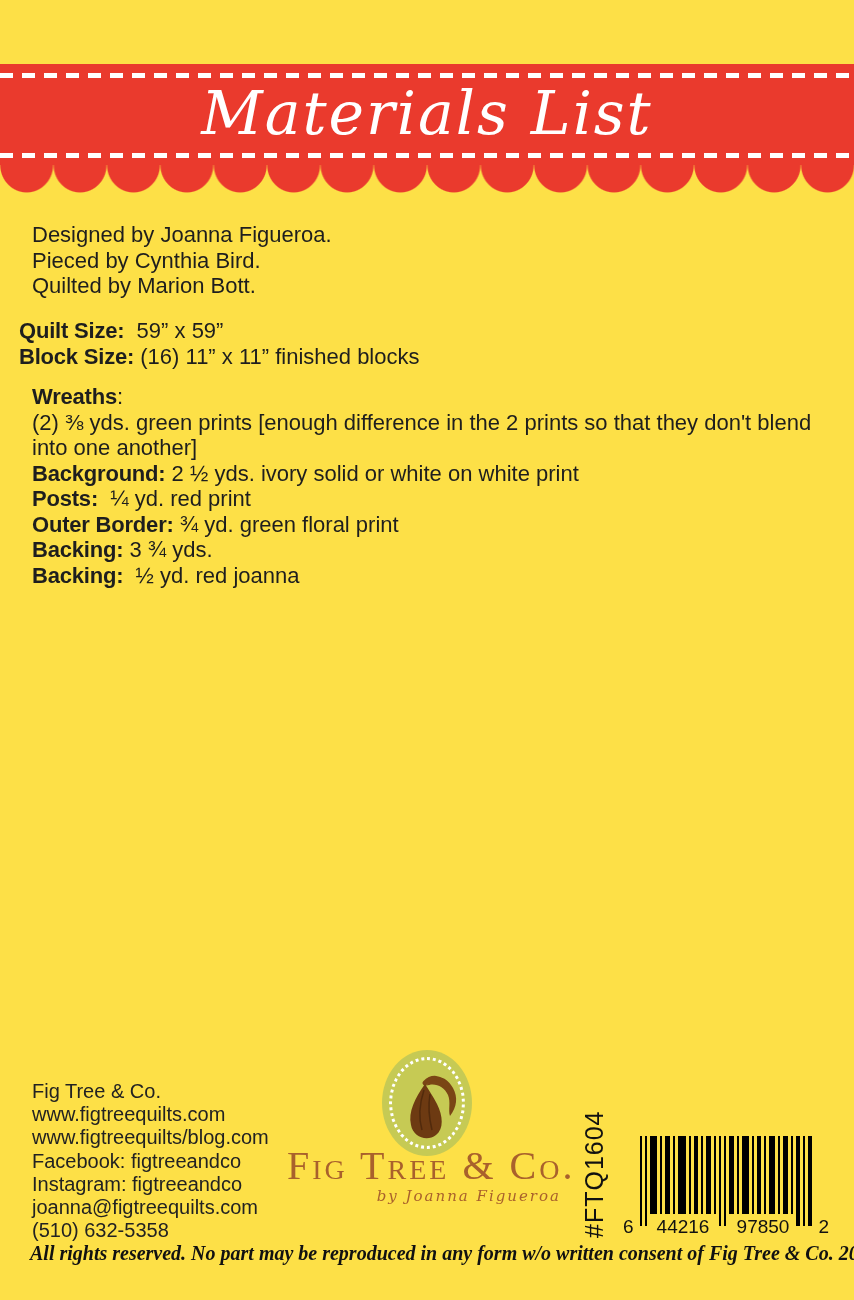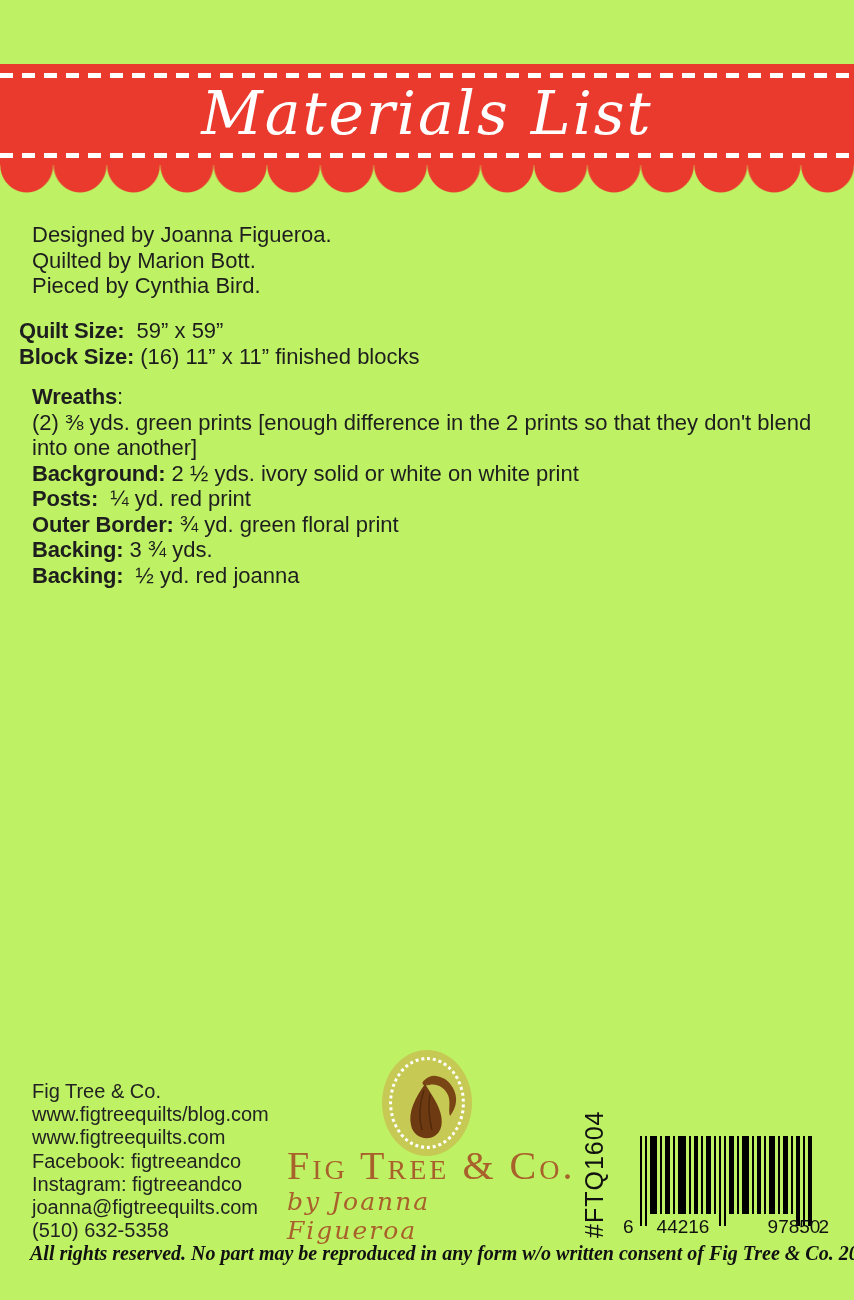--- a/index.html
+++ b/index.html
@@ -6,21 +6,21 @@
     --red:#ea3a2d;
     --brown:#a9612c;
     --olive:#c6ca54;
     --ink:#1c1c1c;
   }
   *{margin:0;padding:0;box-sizing:border-box;}
   html,body{background:#ffffff;}
   .page{
     position:relative;
     width:854px;height:1300px;
-    background:#bef264;
+    background:#fde047;
     overflow:hidden;
     font-family:"Liberation Sans","DejaVu Sans",sans-serif;
     color:var(--ink);
   }
 
   
   .banner{
     position:absolute;left:0;top:64px;width:854px;height:101px;
     background:var(--red);
     display:flex;align-items:center;justify-content:center;
@@ -83,24 +83,24 @@
     font-family:"Liberation Serif","DejaVu Serif",serif;
     font-variant:small-caps;
     font-size:40px;
     letter-spacing:3px;
     color:var(--brown);
     white-space:nowrap;
   }
   .byline{
     font-family:"DejaVu Serif",serif;
     font-style:italic;
-    font-size:25px;
+    font-size:15px;
     letter-spacing:2px;
     color:var(--brown);
-    text-align:left;
+    text-align:right;
     padding-right:6px;
     margin-top:-2px;
   }
   .pattern-no{
     position:absolute;left:580px;top:1114px;height:124px;
     writing-mode:vertical-rl;
     transform:rotate(180deg);
     font-size:25px;
     letter-spacing:1px;
     color:#111111;
@@ -109,21 +109,21 @@
   .barcode{
     position:absolute;left:640px;top:1136px;width:172px;height:96px;
   }
   .bc-digits span{
     position:absolute;bottom:-6px;
     font-size:19px;color:#111111;
     background:transparent;
   }
   .bc-d1{left:-17px;}
   .bc-d2{left:10px;width:66px;text-align:center;margin-top:37px;}
-  .bc-d3{left:92px;width:62px;text-align:center;margin-left:31px;}
+  .bc-d3{left:92px;width:62px;text-align:center;}
   .bc-d4{right:-17px;}
   .copyright{
     position:absolute;left:30px;top:1242px;width:800px;
     font-family:"Liberation Serif","DejaVu Serif",serif;
     font-weight:bold;font-style:italic;
     font-size:20px;color:#111111;
     white-space:nowrap;
   }
 </style>
 </head>
@@ -133,22 +133,22 @@
 
   <header class="banner">
     <div class="stitch top"></div>
     <h1 class="banner-title">Materials List</h1>
     <div class="stitch bottom"></div>
   </header>
   <div class="scallops"></div>
 
   <section class="credits body-text">
     <div>Designed by Joanna Figueroa.</div>
+    <div>Pieced by Cynthia Bird.</div>
     <div>Quilted by Marion Bott.</div>
-    <div>Pieced by Cynthia Bird.</div>
   </section>
 
   <section class="sizes body-text">
     <div><span class="b">Quilt Size:</span>&nbsp; <span>59” x 59”</span></div>
     <div><span class="b">Block Size:</span> <span>(16) 11” x 11” finished blocks</span></div>
   </section>
 
   <section class="materials body-text">
     <div><span class="b">Wreaths</span><span>:</span></div>
     <div><span>(2) ⅜ yds. green prints [enough difference in the 2 prints so that they don't blend into one another]</span></div>
@@ -156,22 +156,22 @@
     <div><span class="b">Posts:</span>&nbsp; <span>¼ yd. red print</span></div>
     <div><span class="b">Outer Border:</span> <span>¾ yd. green floral print</span></div>
     <div><span class="b">Backing:</span> <span>3 ¾ yds.</span></div>
     <div><span class="b">Backing:</span>&nbsp; <span>½ yd. red joanna</span></div>
   </section>
 
   <footer>
 
     <div class="contact">
       <div>Fig Tree &amp; Co.</div>
+      <div>www.figtreequilts.com</div>
       <div>www.figtreequilts/blog.com</div>
-      <div>www.figtreequilts.com</div>
       <div>Facebook: figtreeandco</div>
       <div>Instagram: figtreeandco</div>
       <div>joanna@figtreequilts.com</div>
       <div>(510) 632-5358</div>
     </div>
 
     <div class="logo">
       <div class="oval">
         <svg width="90" height="106" viewBox="0 0 90 106">
           <path d="M44 36 C 52 24, 63 24, 71 38 C 76 47, 75 57, 68 66 C 66 60, 69 52, 66 45 C 62 36, 52 32, 44 36 Z" fill="#7a4515"></path>

